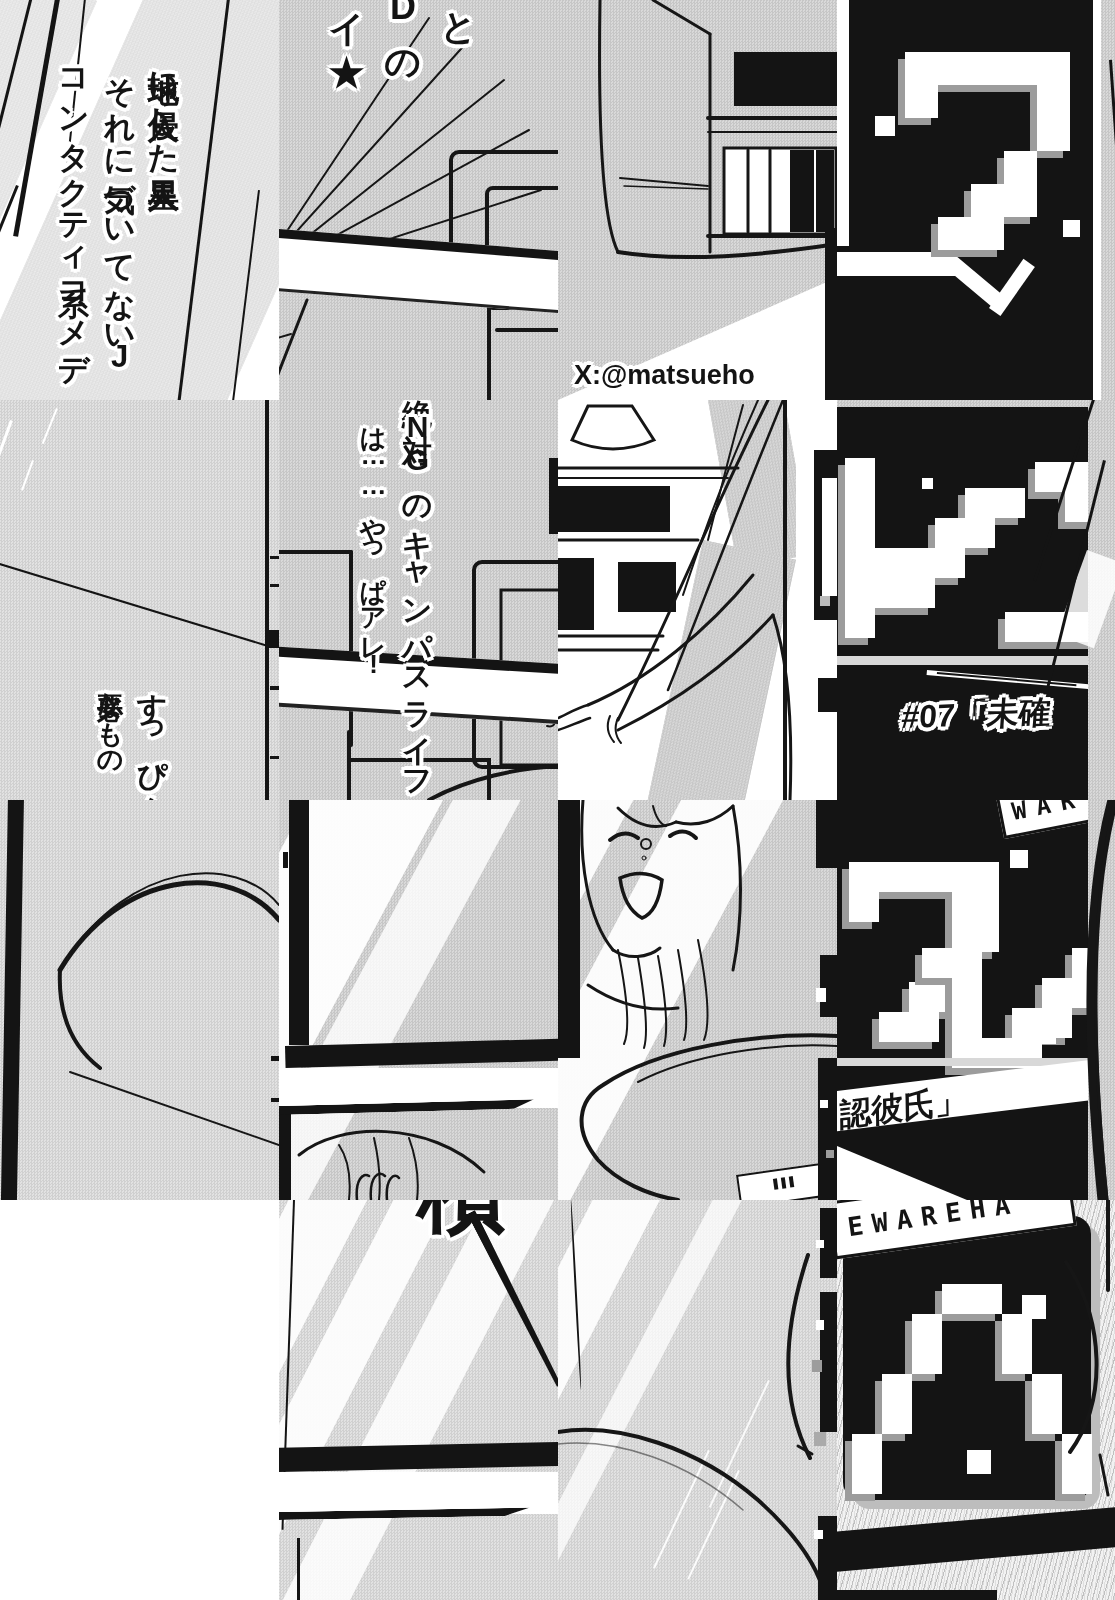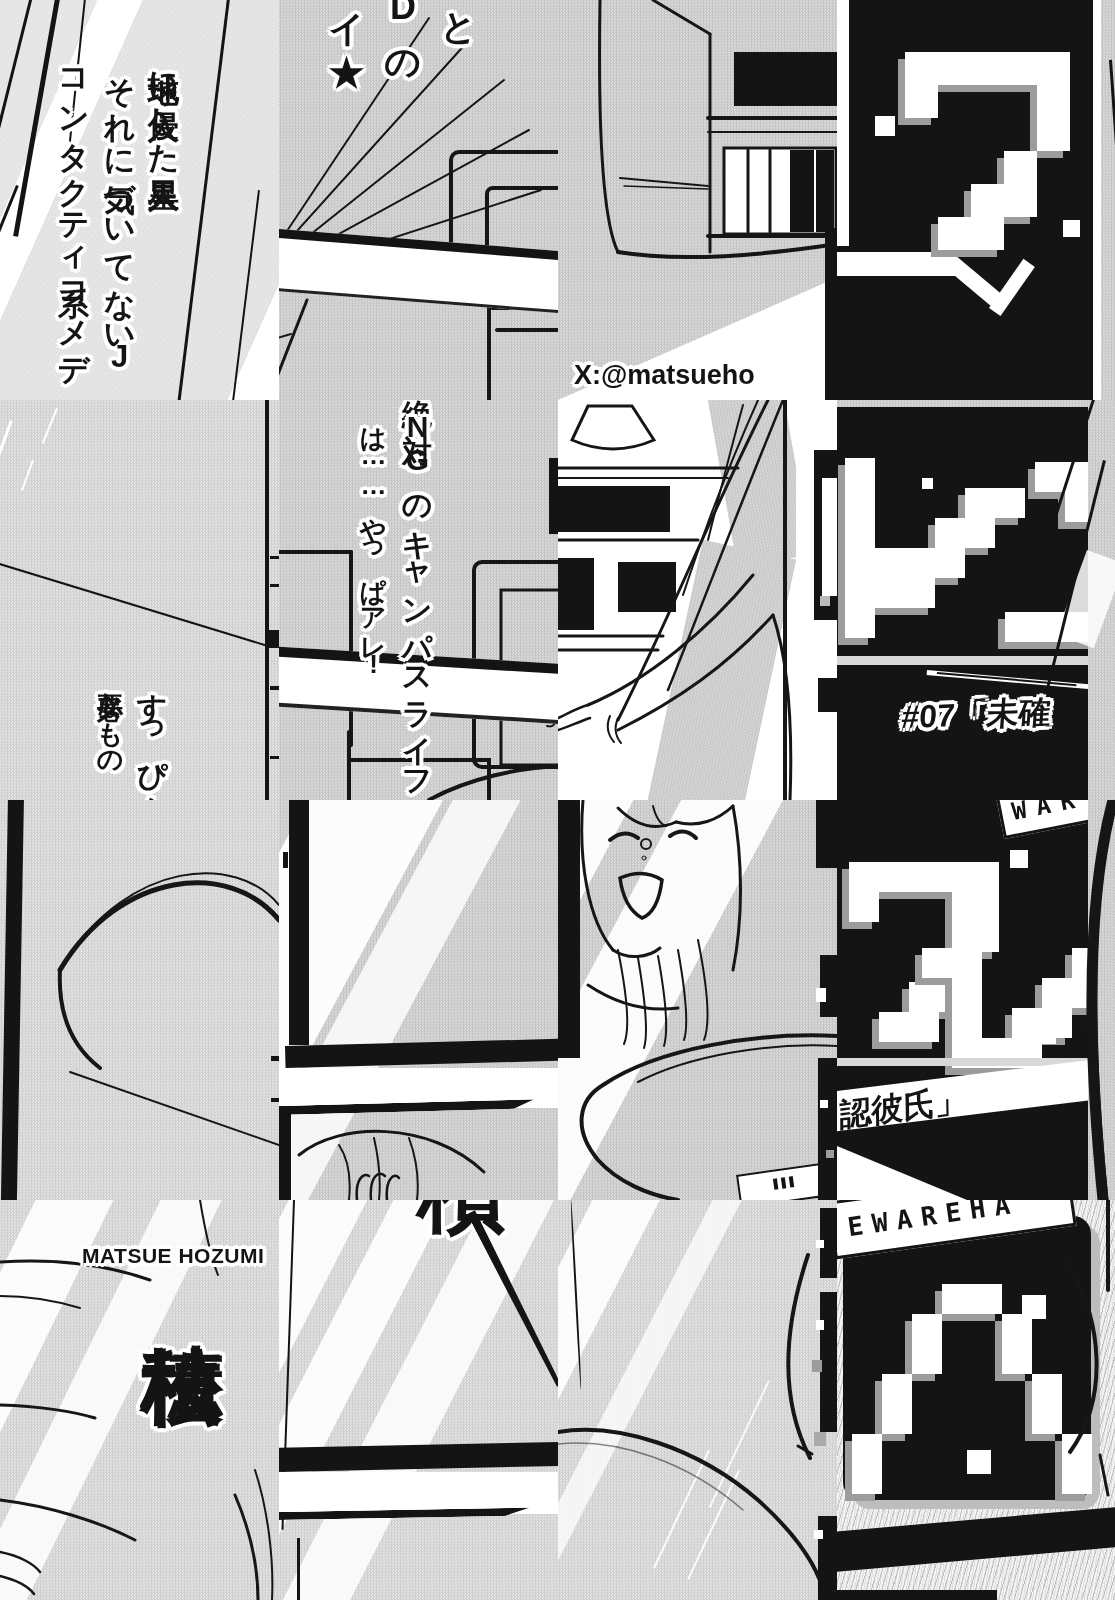--- a/index.html
+++ b/index.html
@@ -266,37 +266,20 @@
       <span class="eptext" style="display:block;padding:3px 0 0 8px;font-size:32px;transform:skewX(-6deg);">認彼氏」</span>
     </div>
     <div class="abs wht" style="left:0;top:340px;width:130px;height:60px;clip-path:polygon(0 10%,100% 100%,0 100%);"></div>
     <div class="abs ht" style="left:251px;top:0;width:28px;height:400px;"></div>
     <svg class="abs" style="left:248px;top:0;" width="31" height="400" viewBox="0 0 31 400">
       <path d="M28 0 C4 90 0 220 18 400" stroke="#ffffff" stroke-width="11"></path>
       <path d="M30 0 C8 90 4 220 22 400" stroke="#161616" stroke-width="3"></path>
     </svg>
   </div>
 
-  <div class="tile ht2" style="left:0;top:1200px;">
-    <div class="abs wht r" style="left:55px;top:-40px;width:70px;height:530px;transform:rotate(26deg);opacity:.9;"></div>
-    <div class="abs wht r" style="left:185px;top:-50px;width:55px;height:550px;transform:rotate(26deg);opacity:.85;"></div>
-    <svg width="279" height="400" viewBox="0 0 279 400">
-      <path d="M0 62 C60 58 110 66 150 80" stroke-width="3"></path>
-      <path d="M0 96 C30 96 60 102 80 108" stroke-width="2"></path>
-      <path d="M0 205 C40 206 75 212 95 218" stroke-width="3"></path>
-      <path d="M0 300 C50 306 100 322 135 340" stroke-width="3"></path>
-      <path d="M235 295 C250 330 258 365 258 400" stroke-width="3"></path>
-      <path d="M255 270 C268 310 274 360 272 400" stroke-width="2"></path>
-      <path d="M0 352 C20 356 34 364 40 372" stroke-width="2.5"></path>
-      <path d="M0 376 C16 380 28 386 34 394" stroke-width="2.5"></path>
-      <path d="M200 0 C205 30 210 55 218 75" stroke-width="2"></path>
-    </svg>
-    <div class="abs outl" style="left:82px;top:44px;font-size:21px;font-weight:bold;letter-spacing:.5px;color:#141414;">MATSUE HOZUMI</div>
-    <div class="abs vt outl" style="left:140px;top:80px;font-size:82px;line-height:1.05;">松枝穂積</div>
-  </div>
 
   <div class="tile ht2" style="left:279px;top:1200px;">
     <div class="abs wht r" style="left:30px;top:-40px;width:70px;height:570px;transform:rotate(27deg);opacity:.9;"></div>
     <div class="abs wht r" style="left:145px;top:-60px;width:50px;height:570px;transform:rotate(27deg);opacity:.9;"></div>
     <div class="abs wht r" style="left:228px;top:-40px;width:60px;height:530px;transform:rotate(27deg);opacity:.85;"></div>
     <div class="abs outl" style="left:138px;top:-70px;font-size:92px;font-weight:bold;color:#141414;">積</div>
     <div class="abs blk r" style="left:14px;top:0;width:2px;height:330px;transform:rotate(2deg);"></div>
     <div class="abs blk r" style="left:188px;top:14px;width:9px;height:195px;transform:rotate(-27deg);clip-path:polygon(0 0,100% 0,70% 100%,20% 100%);"></div>
     <div class="abs blk r" style="left:-6px;top:248px;width:300px;height:24px;transform:rotate(-1.2deg);"></div>
     <div class="abs wht" style="left:0;top:272px;width:279px;height:42px;"></div>

